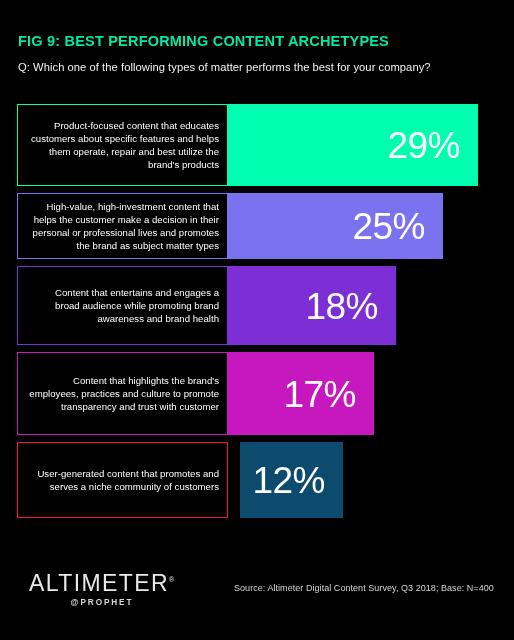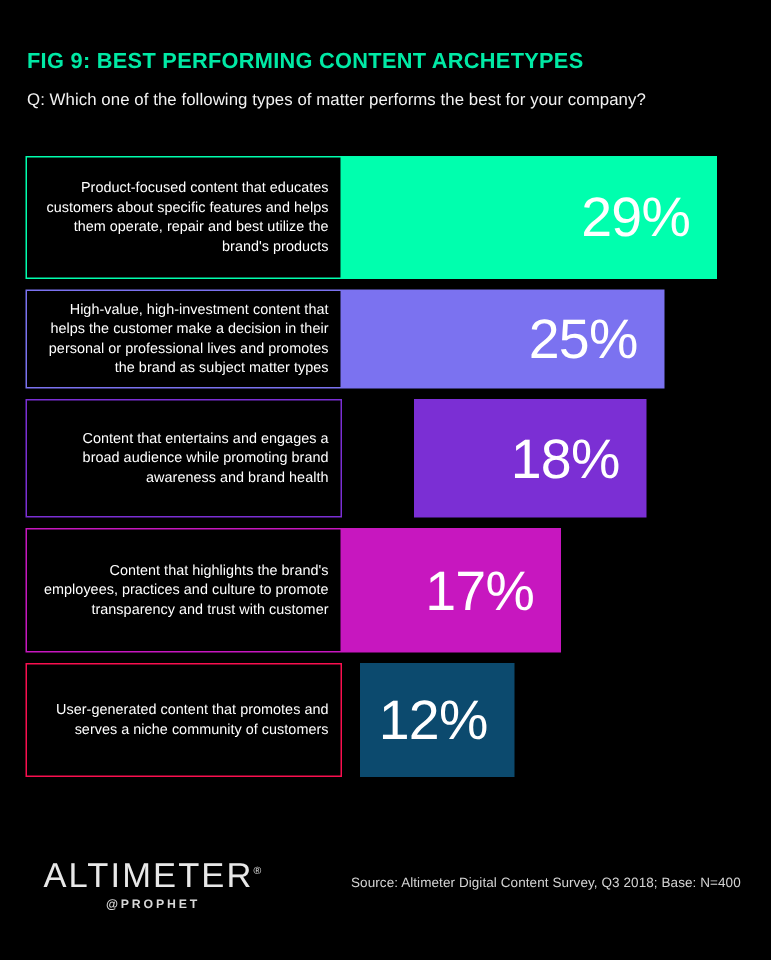--- a/index.html
+++ b/index.html
@@ -156,21 +156,21 @@
     <div class="row" style="height:66px;">
       <div class="bar" style="width:215px;background:#7b72f0;">
         <div class="value">25%</div>
       </div>
       <div class="labelbox" style="border-color:#7b72f0;">
         <div class="labeltext">High-value, high-investment content that helps the customer make a decision in their personal or professional lives and promotes the brand as subject matter types</div>
       </div>
     </div>
 
     <div class="row" style="height:79px;">
-      <div class="bar" style="width:155px;background:#7b2fd4;margin-left:48px;">
+      <div class="bar" style="width:168px;background:#7b2fd4;">
         <div class="value">18%</div>
       </div>
       <div class="labelbox" style="border-color:#7b2fd4;">
         <div class="labeltext">Content that entertains and engages a broad audience while promoting brand awareness and brand health</div>
       </div>
     </div>
 
     <div class="row" style="height:83px;">
       <div class="bar" style="width:146px;background:#c717bf;">
         <div class="value">17%</div>

